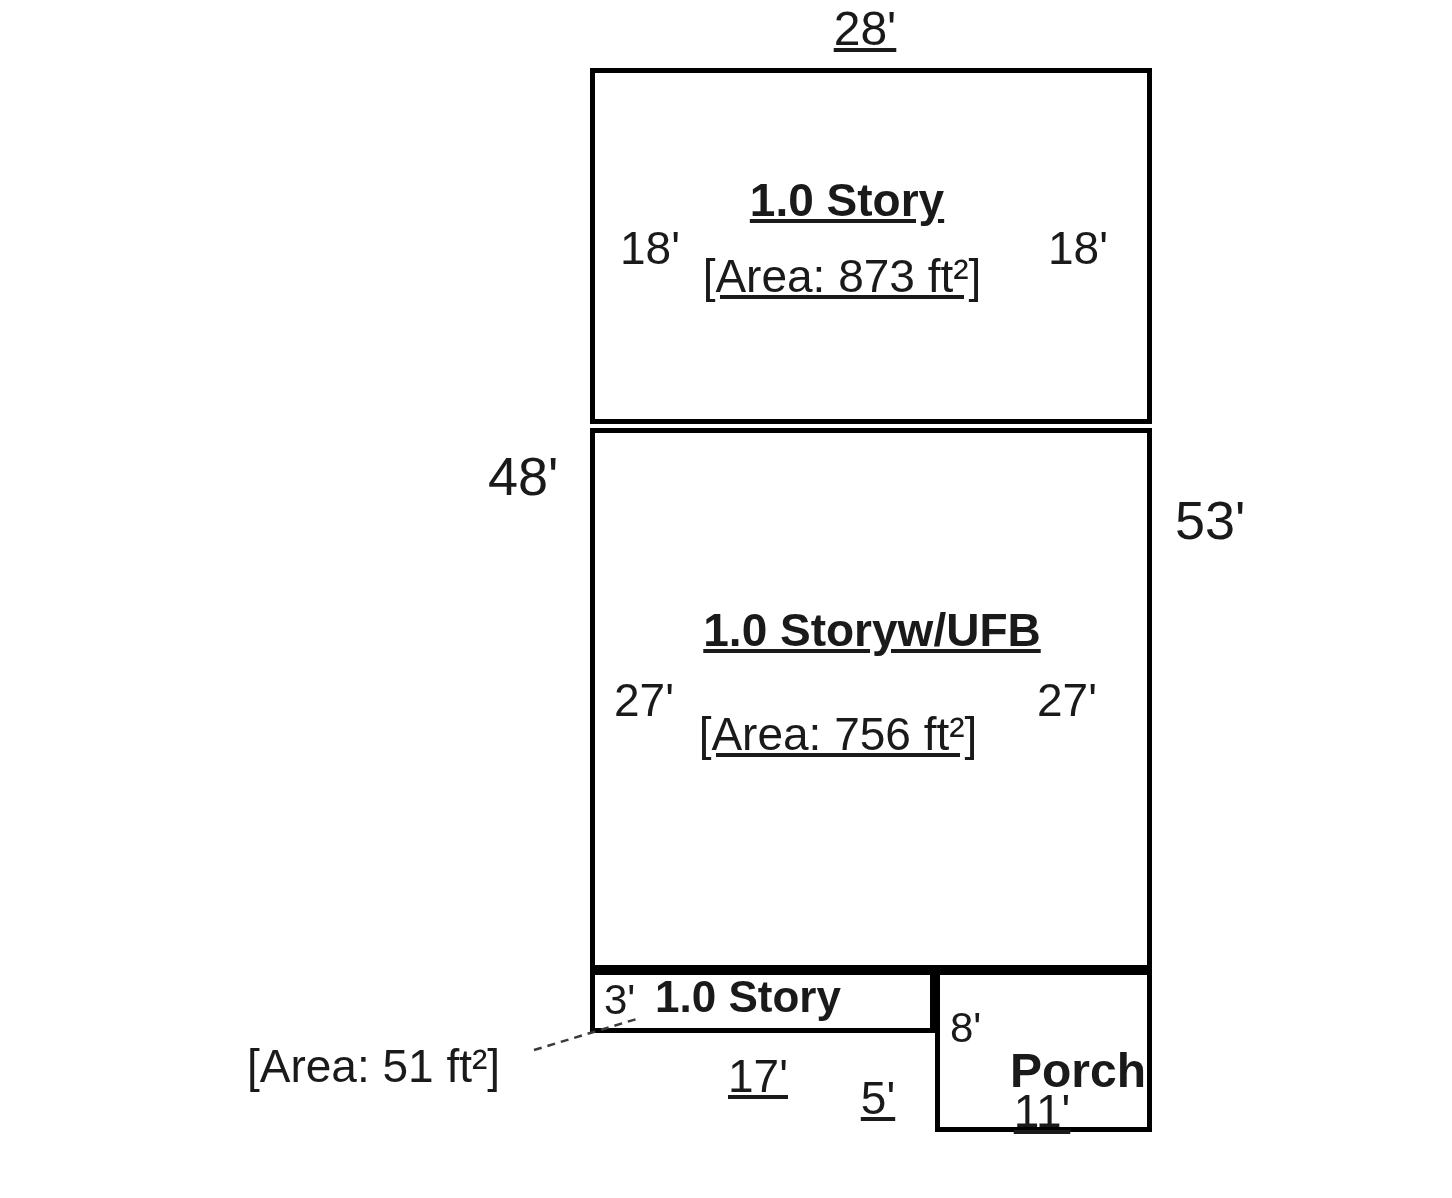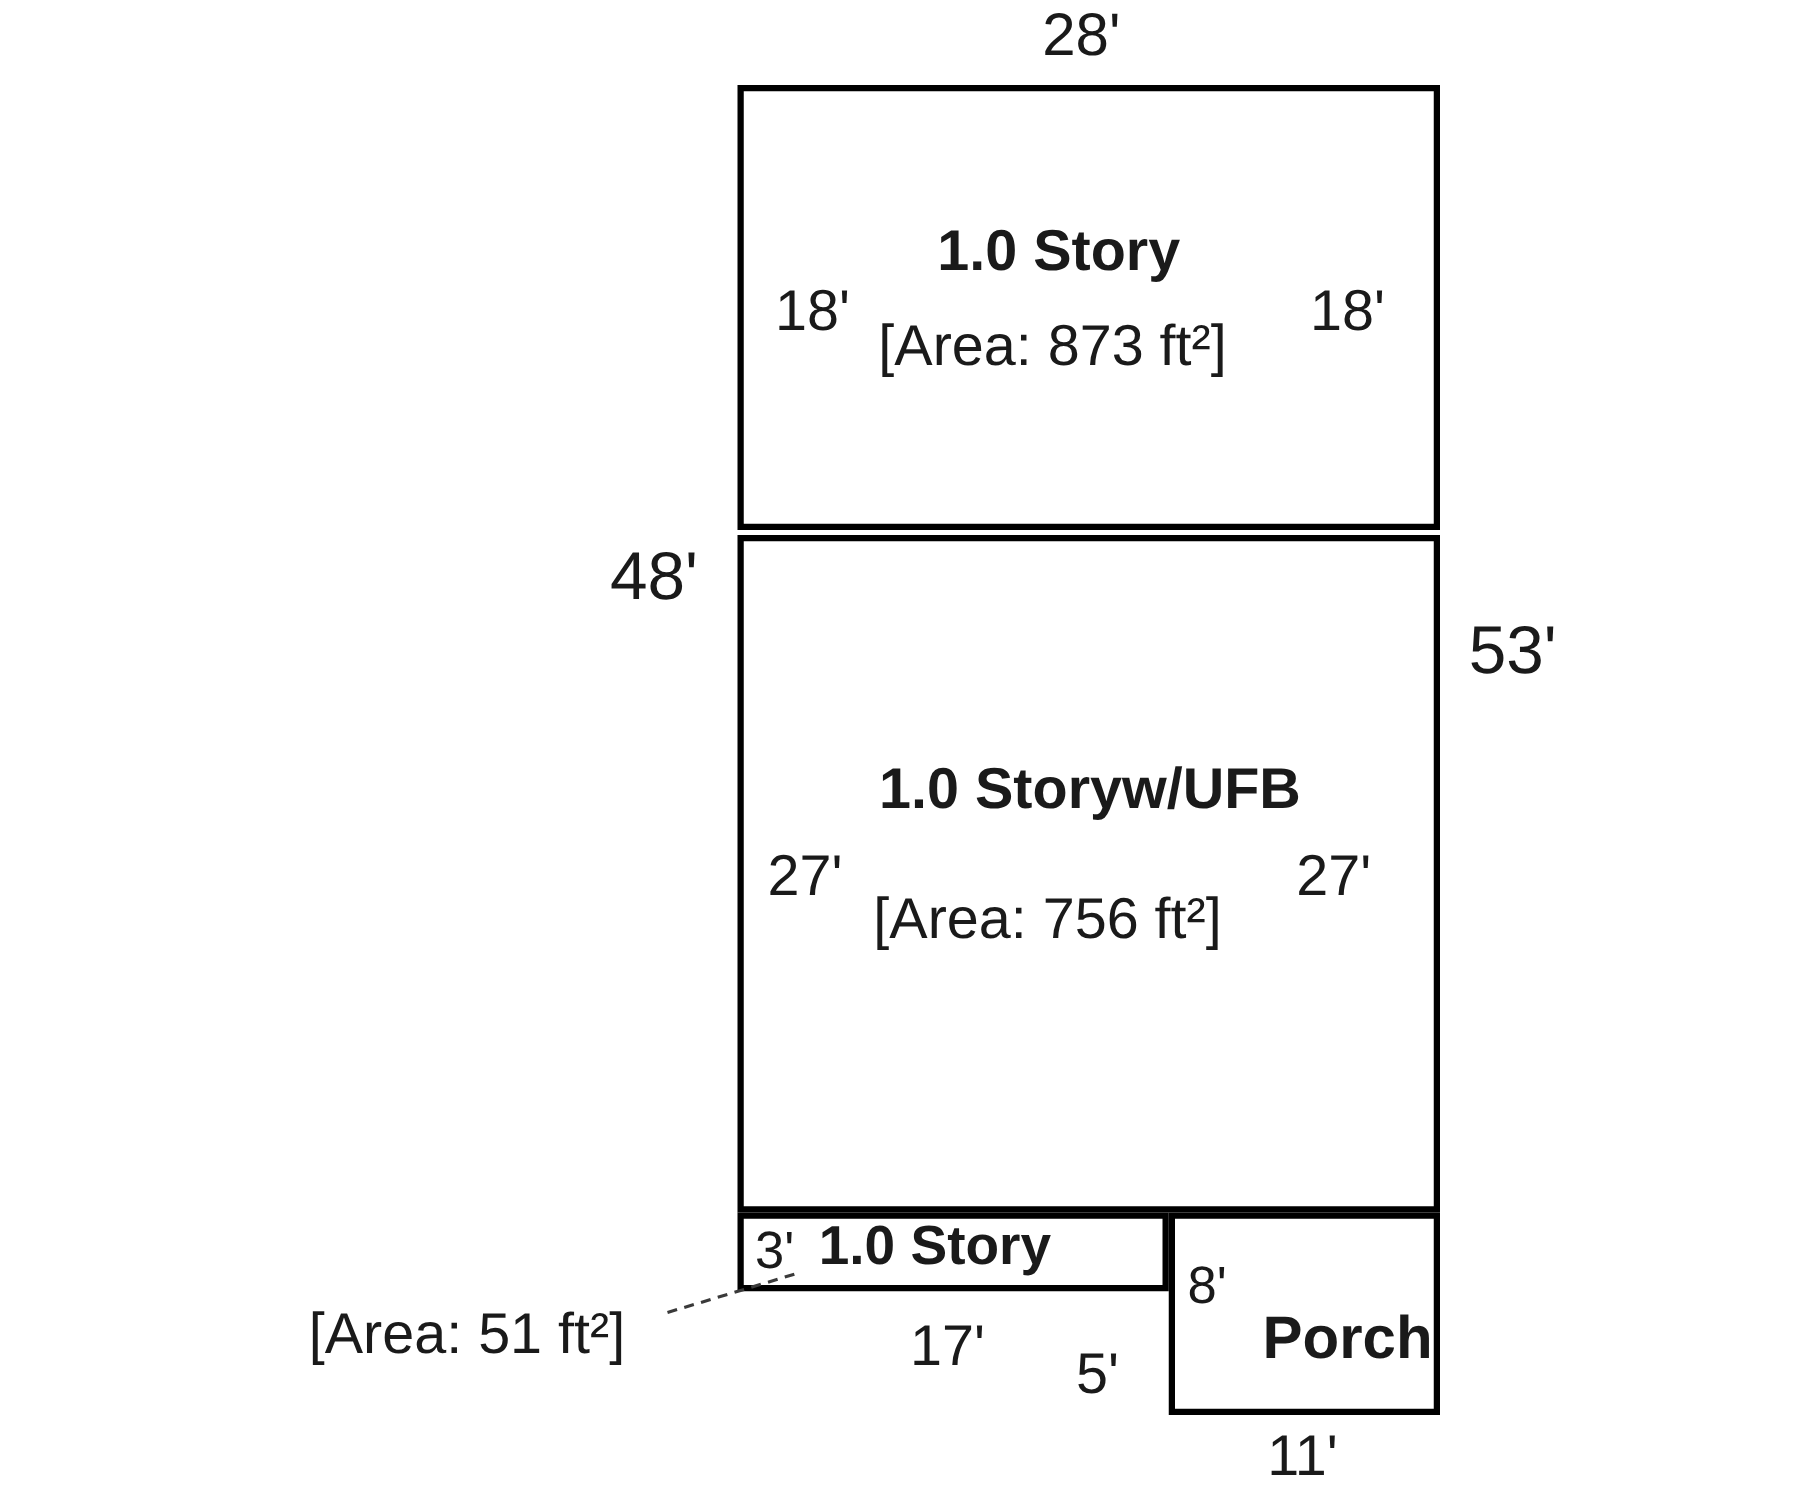--- a/index.html
+++ b/index.html
@@ -21,21 +21,21 @@
     border: 5px solid #000000;
     box-sizing: border-box;
     background: transparent;
   }
   .lbl {
     position: absolute;
     line-height: 1.05;
     white-space: nowrap;
     color: #1a1a1a;
   }
-  .ctr { transform: translateX(-50%); }
+  .ctr { transform: translateX(-50%); text-decoration: underline; }
   .bold { font-weight: bold; }
   .fs36 { font-size: 36px; }
   .fs42 { font-size: 42px; }
   .fs44 { font-size: 44px; }
   .fs46 { font-size: 46px; }
   .fs48 { font-size: 48px; }
   .fs54 { font-size: 54px; }
   .leader {
     position: absolute;
     left: 528px;
@@ -54,35 +54,35 @@
   <div class="box" style="left:590px; top:970px; width:345px; height:63px;"></div>
   <div class="box" style="left:935px; top:970px; width:217px; height:162px;"></div>
 
   <div class="lbl ctr fs48" style="left:865px; top:4px;">28'</div>
 
   <div class="lbl ctr fs46 bold" style="left:847px; top:176px;">1.0 Story</div>
   <div class="lbl ctr fs46" style="left:842px; top:252px;">[Area: 873 ft²]</div>
   <div class="lbl fs46" style="left:620px; top:224px;">18'</div>
   <div class="lbl fs46" style="left:1048px; top:224px;">18'</div>
 
-  <div class="lbl fs54" style="left:488px; top:433px;">48'</div>
+  <div class="lbl fs54" style="left:488px; top:448px;">48'</div>
   <div class="lbl fs54" style="left:1175px; top:492px;">53'</div>
 
   <div class="lbl ctr fs46 bold" style="left:851px; top:606px;margin-left:21px;">1.0 Storyw/UFB</div>
   <div class="lbl ctr fs46" style="left:838px; top:710px;">[Area: 756 ft²]</div>
   <div class="lbl fs46" style="left:614px; top:676px;">27'</div>
   <div class="lbl fs46" style="left:1037px; top:676px;">27'</div>
 
   <div class="lbl fs42" style="left:604px; top:978px;">3'</div>
   <div class="lbl fs44 bold" style="left:655px; top:974px;">1.0 Story</div>
   <div class="lbl fs46" style="left:247px; top:1042px;">[Area: 51 ft²]</div>
   <div class="lbl ctr fs46" style="left:758px; top:1052px;text-align:center;">17'</div>
 
   <svg class="leader" viewBox="0 0 120 46">
     <path d="M 6 40 L 112 8" stroke="#3a3a3a" stroke-width="2.5" stroke-dasharray="8 6" fill="none"></path>
   </svg>
 
   <div class="lbl ctr fs46" style="left:878px; top:1074px;">5'</div>
   <div class="lbl fs42" style="left:950px; top:1006px;">8'</div>
   <div class="lbl fs48 bold" style="left:1010px; top:998px;margin-top:48px;">Porch</div>
-  <div class="lbl ctr fs46" style="left:1042px; top:1140px;">11'</div>
+  <div class="lbl ctr fs46" style="left:1042px; top:1087px;">11'</div>
 
 </div>
 
 </body></html>

